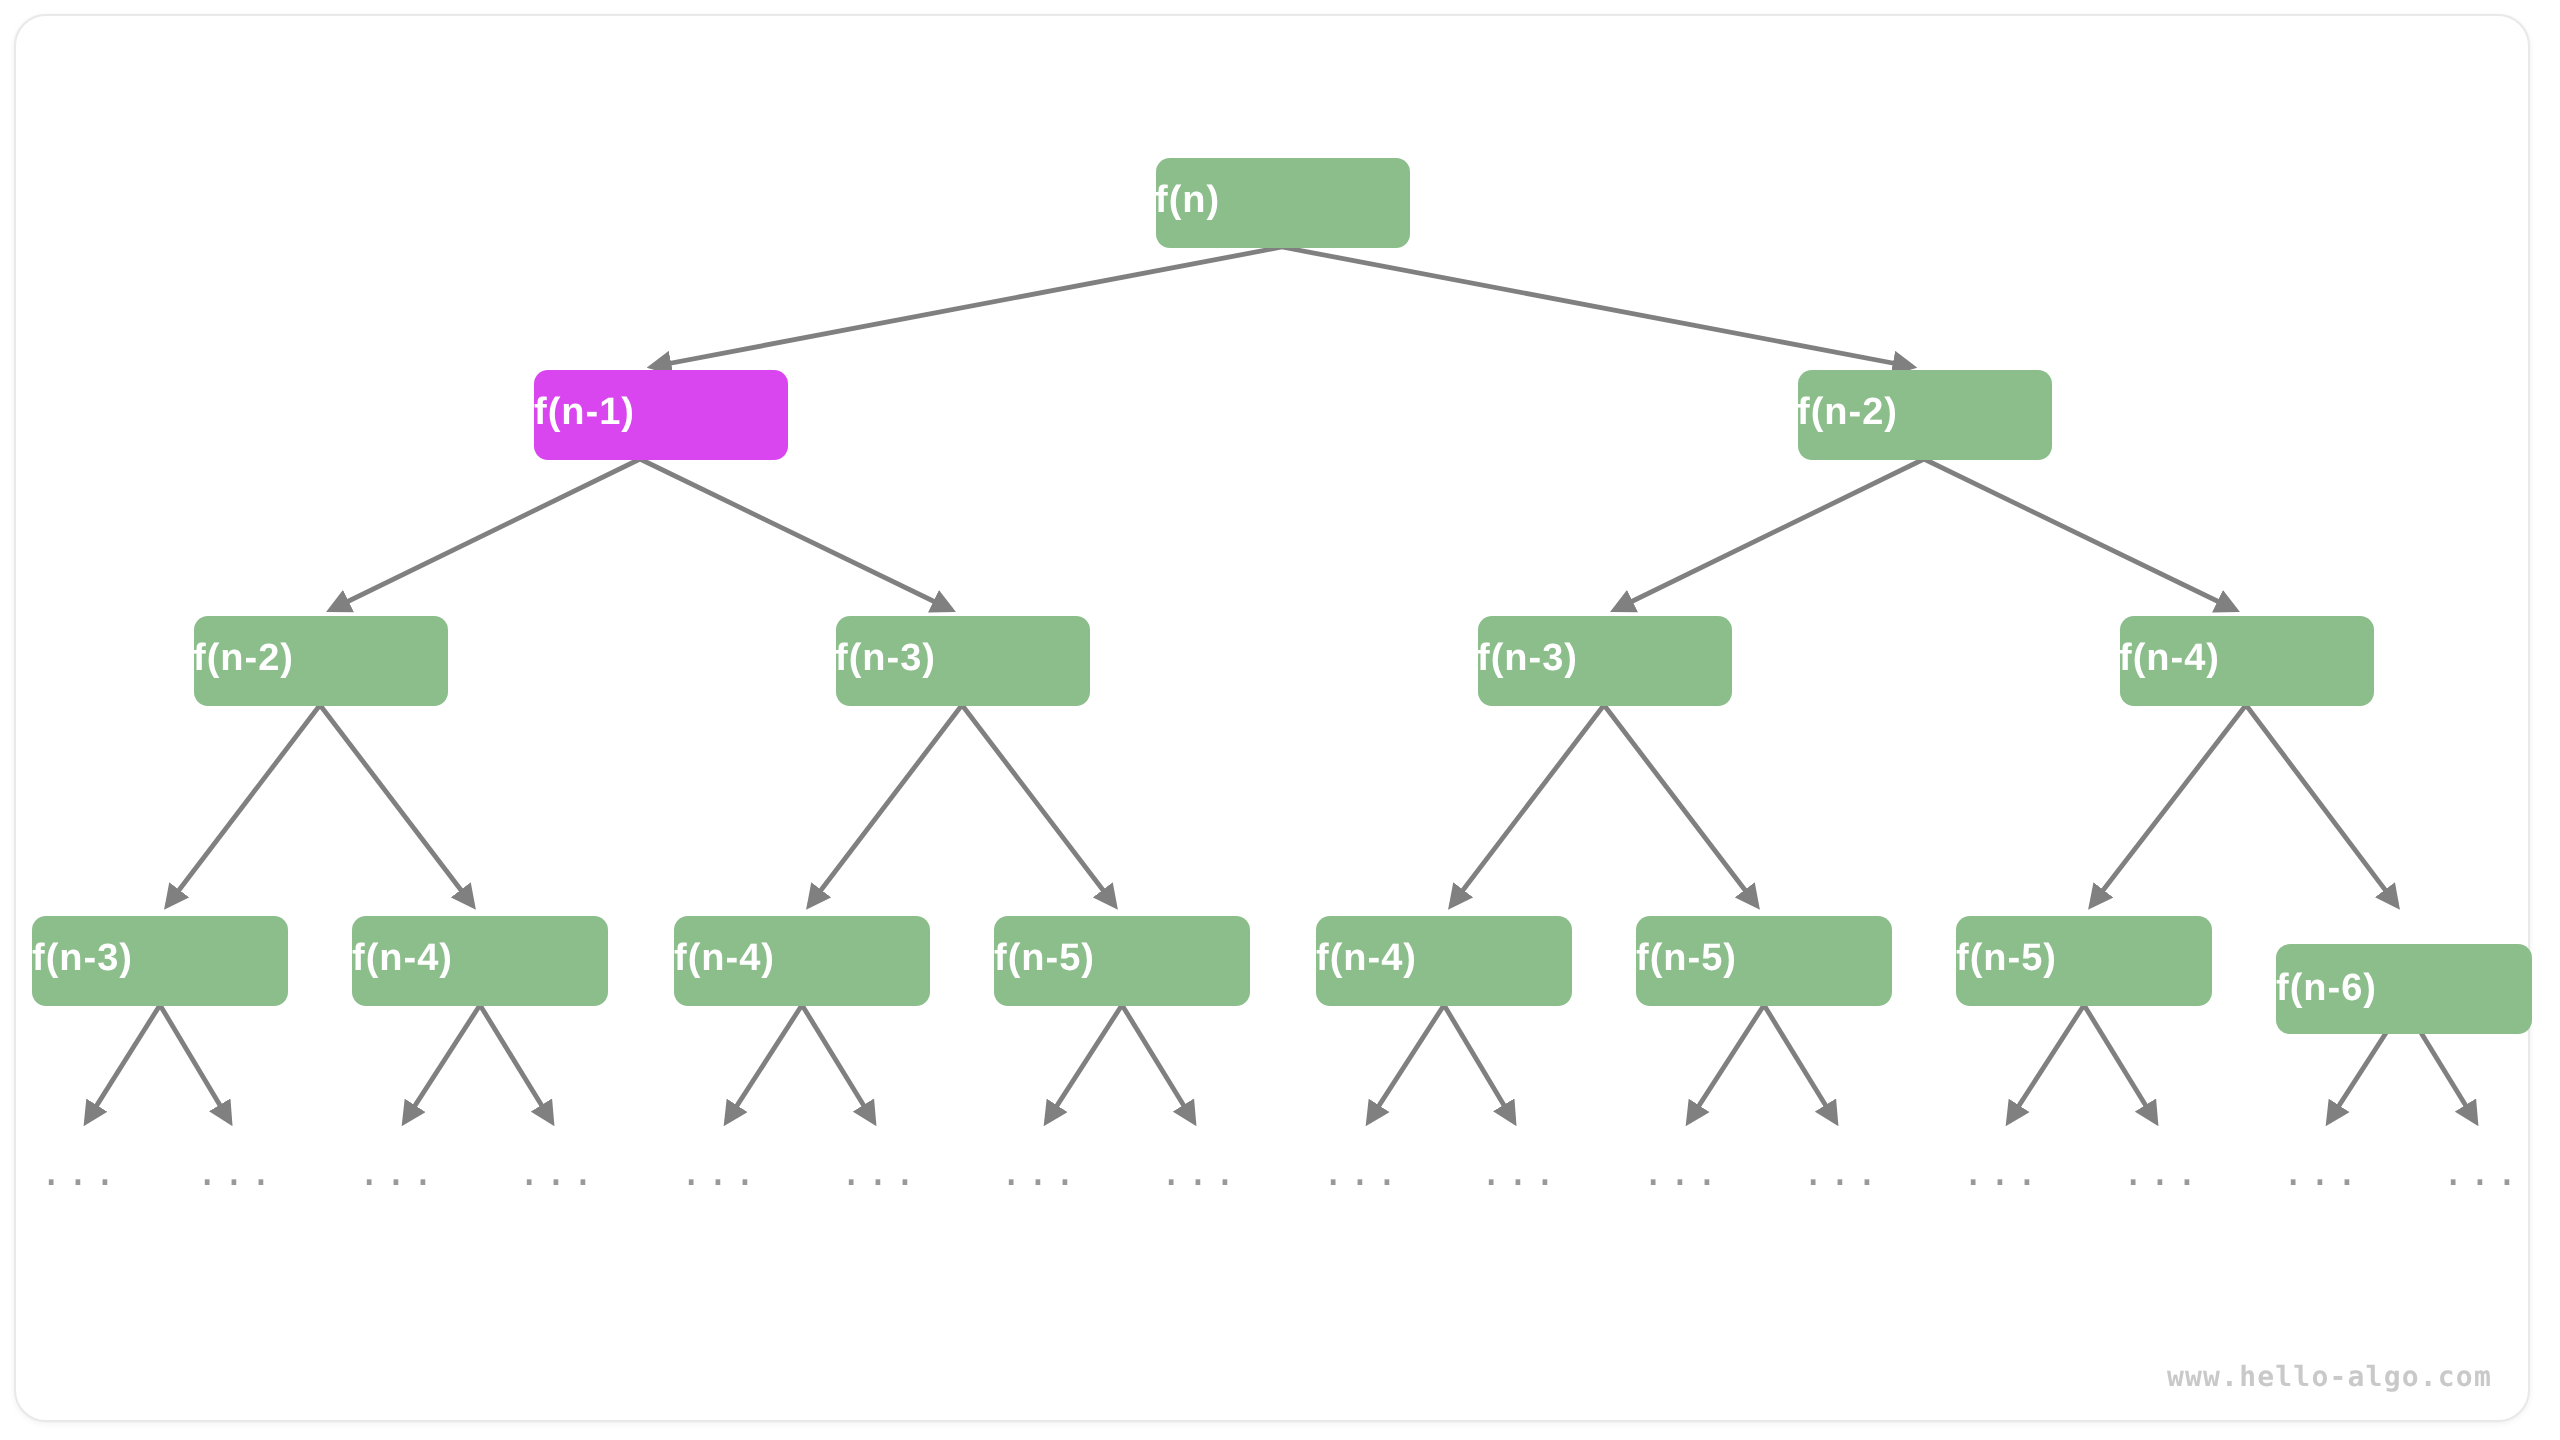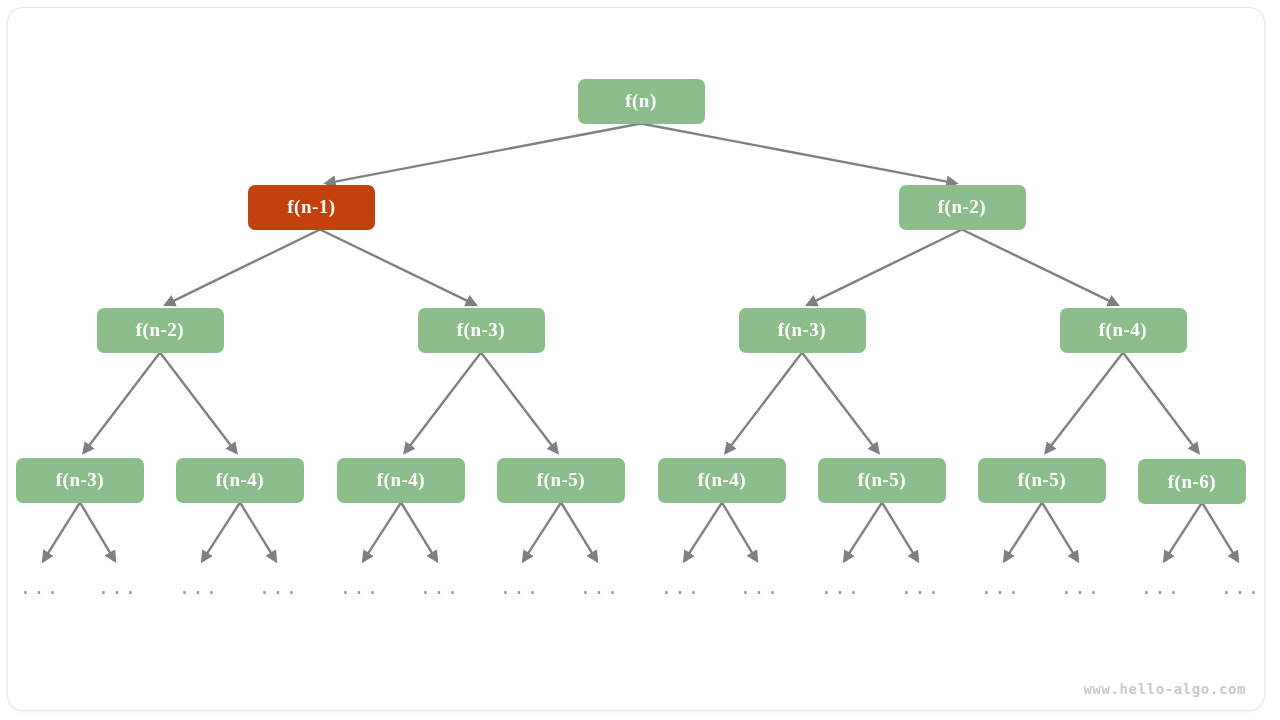--- a/index.html
+++ b/index.html
@@ -43,22 +43,21 @@
   }
 
   
   .node {
     position: absolute;
     background: #8CBE8C;
     color: #ffffff;
     border-radius: 7px;
     display: flex;
     align-items: center;
-    justify-content: center;
-    font-family: Liberation Serif, serif;
+    font-family: Liberation Sans, sans-serif;
     font-size: 19px;
     font-weight: bold;
     letter-spacing: 0.5px;
     white-space: nowrap;
     box-sizing: border-box;
     user-select: none;
   }
 
   
   .ellipsis {
@@ -129,21 +128,21 @@
         <line x1="1042" y1="502.5" x2="1077.8599089230775" y2="560.8872876055236" stroke="#808080" stroke-width="2.4" stroke-linecap="butt" marker-end="url(#arrowhead)"></line>
         <line x1="1202" y1="502.5" x2="1164.2545690712975" y2="560.9593869261613" stroke="#808080" stroke-width="2.4" stroke-linecap="butt" marker-end="url(#arrowhead)"></line>
         <line x1="1202" y1="502.5" x2="1237.8599089230775" y2="560.8872876055236" stroke="#808080" stroke-width="2.4" stroke-linecap="butt" marker-end="url(#arrowhead)"></line>
       </g>
   </svg>
 
   <div id="nodes-group">
       <div class="node" style="left: 577.5px; top: 78.5px; width: 127px; height: 45px; background: rgb(140, 190, 140); color: rgb(255, 255, 255);">
         <span>f(n)</span>
       </div>
-      <div class="node" style="left: 248px; top: 184.5px; width: 127px; height: 45px; background: #c2410c; color: rgb(255, 255, 255);">
+      <div class="node" style="left: 267px; top: 184.5px; width: 127px; height: 45px; background: #d946ef; color: rgb(255, 255, 255);">
         <span>f(n-1)</span>
       </div>
       <div class="node" style="left: 898.5px; top: 184.5px; width: 127px; height: 45px; background: rgb(140, 190, 140); color: rgb(255, 255, 255);">
         <span>f(n-2)</span>
       </div>
       <div class="node" style="left: 96.5px; top: 307.5px; width: 127px; height: 45px; background: rgb(140, 190, 140); color: rgb(255, 255, 255);">
         <span>f(n-2)</span>
       </div>
       <div class="node" style="left: 417.5px; top: 307.5px; width: 127px; height: 45px; background: rgb(140, 190, 140); color: rgb(255, 255, 255);">
         <span>f(n-3)</span>
@@ -168,21 +167,21 @@
       </div>
       <div class="node" style="left: 658px; top: 457.5px; width: 128px; height: 45px; background: rgb(140, 190, 140); color: rgb(255, 255, 255);">
         <span>f(n-4)</span>
       </div>
       <div class="node" style="left: 818px; top: 457.5px; width: 128px; height: 45px; background: rgb(140, 190, 140); color: rgb(255, 255, 255);">
         <span>f(n-5)</span>
       </div>
       <div class="node" style="left: 978px; top: 457.5px; width: 128px; height: 45px; background: rgb(140, 190, 140); color: rgb(255, 255, 255);">
         <span>f(n-5)</span>
       </div>
-      <div class="node" style="left: 1138px; top: 459px; width: 108px; height: 45px; background: rgb(140, 190, 140); color: rgb(255, 255, 255);">
+      <div class="node" style="left: 1138px; top: 472px; width: 128px; height: 45px; background: rgb(140, 190, 140); color: rgb(255, 255, 255);">
         <span>f(n-6)</span>
       </div>
     </div>
 
   <div id="ellipsis-group">
       <div class="ellipsis" style="left: 40px; top: 587px; color: rgb(153, 153, 153);">...</div>
       <div class="ellipsis" style="left: 118px; top: 587px; color: rgb(153, 153, 153);">...</div>
       <div class="ellipsis" style="left: 199px; top: 587px; color: rgb(153, 153, 153);">...</div>
       <div class="ellipsis" style="left: 279px; top: 587px; color: rgb(153, 153, 153);">...</div>
       <div class="ellipsis" style="left: 360px; top: 587px; color: rgb(153, 153, 153);">...</div>

